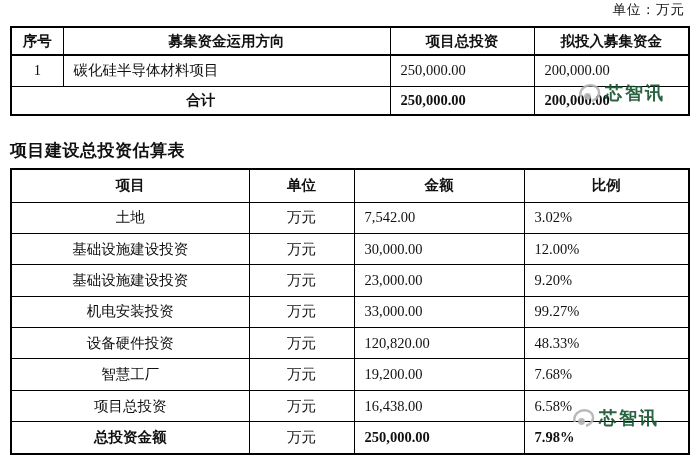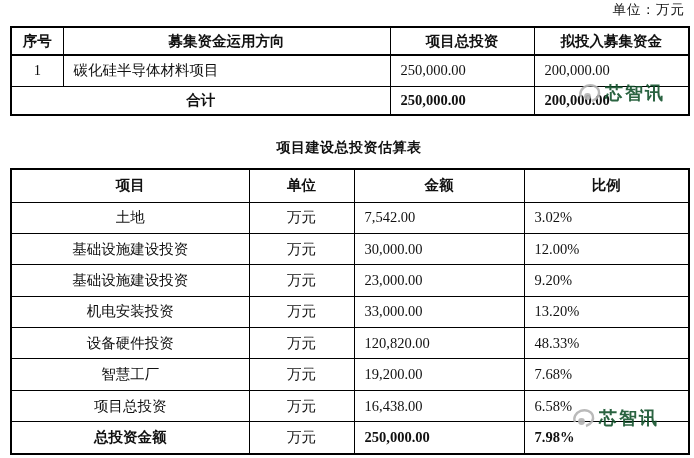--- a/index.html
+++ b/index.html
@@ -21,22 +21,22 @@
   }
   .t th{font-weight:bold;text-align:center;}
   .t1{top:26px;width:678px;height:72px;}
   .t1 tr.head th{border-bottom:2px solid #000;}
   .t2{top:168px;width:678px;height:287px;}
   .c{text-align:center;}
   .l{text-align:left;padding-left:14px;margin-top:44px;}
   .r{text-align:left;padding-right:13px;}
   .b{font-weight:bold;}
   .t2-title{
-    position:absolute;top:139px;left:10px;width:678px;text-align:center;
-    font-size:14px;font-weight:bold;letter-spacing:0.5px;
+    position:absolute;top:139px;left:10px;width:678px;text-align:left;
+    font-size:17px;font-weight:bold;letter-spacing:0.5px;
   }
   .wm{
     position:absolute;display:flex;align-items:center;pointer-events:none;
     color:#14532d;font-weight:bold;z-index:5;opacity:0.9;
   }
   .wm .wm-txt{font-size:18px;letter-spacing:2px;line-height:1;}
   .wm svg{width:27px;height:25px;margin-right:1px;flex:none;}
   .wm1{left:577px;top:80px;}
   .wm2{left:571px;top:405px;}
 </style>
@@ -106,21 +106,21 @@
       <tr>
         <td class="c">基础设施建设投资</td>
         <td class="c">万元</td>
         <td class="r">23,000.00</td>
         <td class="r">9.20%</td>
       </tr>
       <tr>
         <td class="c">机电安装投资</td>
         <td class="c">万元</td>
         <td class="r">33,000.00</td>
-        <td class="r">13.20%</td>
+        <td class="r">99.27%</td>
       </tr>
       <tr>
         <td class="c">设备硬件投资</td>
         <td class="c">万元</td>
         <td class="r">120,820.00</td>
         <td class="r">48.33%</td>
       </tr>
       <tr>
         <td class="c">智慧工厂</td>
         <td class="c">万元</td>

